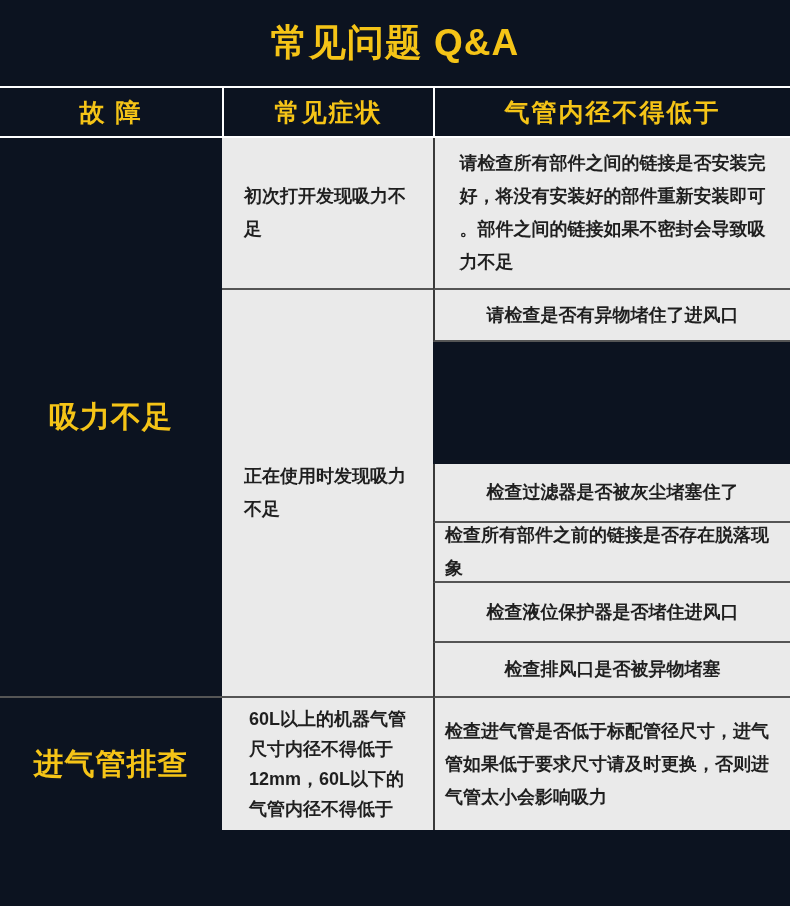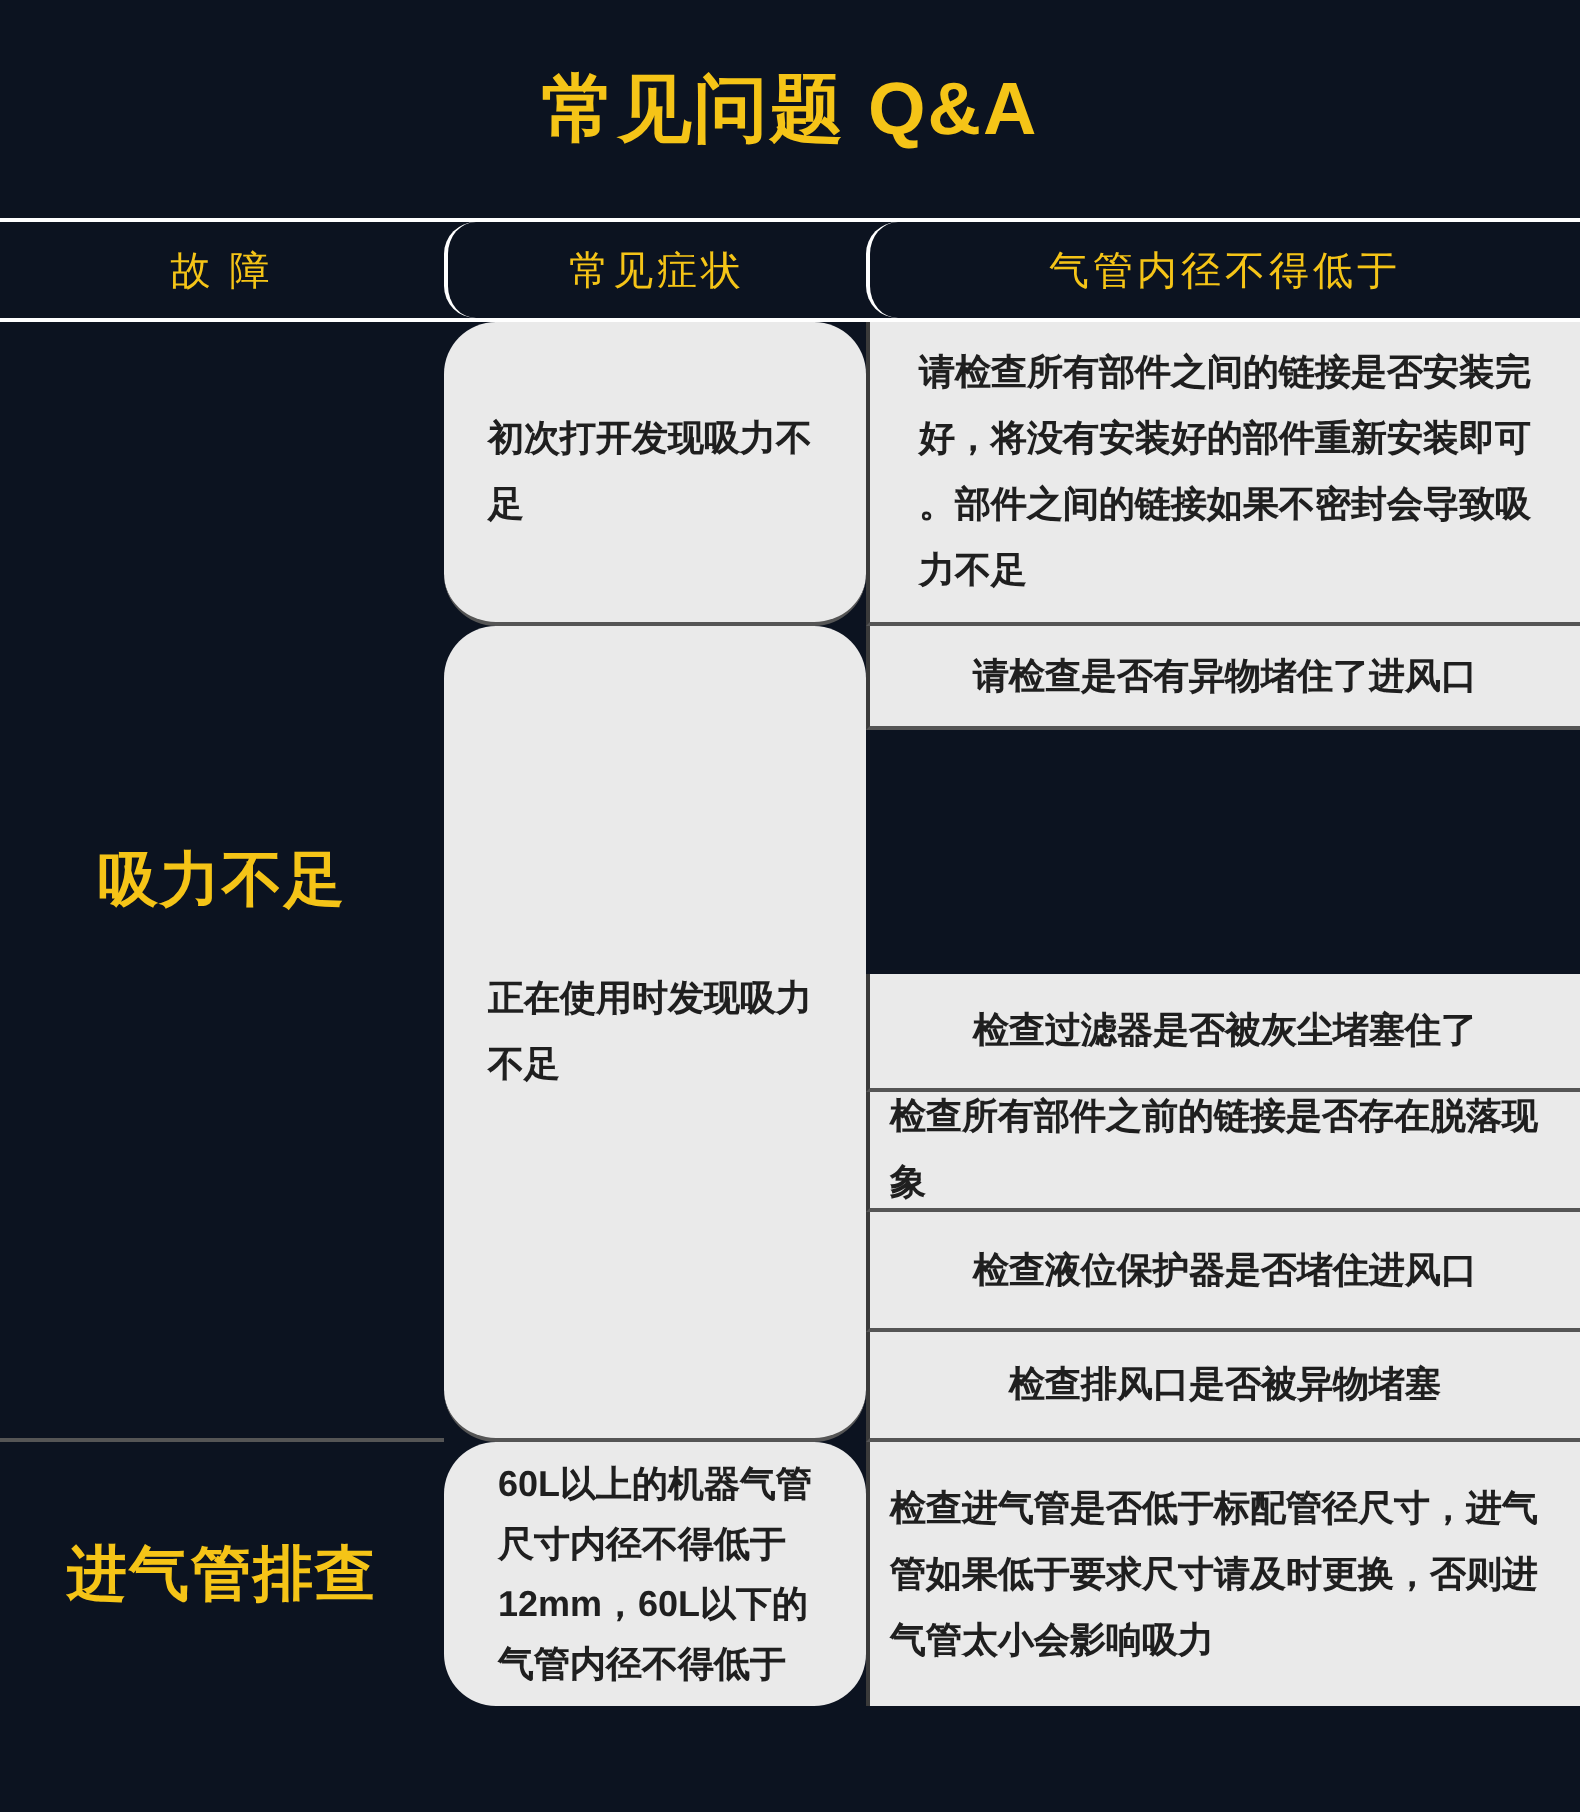--- a/index.html
+++ b/index.html
@@ -9,45 +9,44 @@
 
   .page {
     position:relative;
     width:790px; height:906px;
     background:#0C1320;
     overflow:hidden;
   }
 
   
   .title-bar {
-    height:109px;
+    height:86px;
     display:flex; align-items:center; justify-content:center;
   }
   .title-bar h1 {
     color:#F5C417;
     font-size:37px;
     font-weight:700;
     letter-spacing:1px;
   }
 
   
   .header-row {
     display:grid;
     grid-template-columns:222px 211px 357px;
     height:52px;
     border-top:2px solid #FFFFFF;
     border-bottom:2px solid #FFFFFF;
   }
   .header-cell {
     display:flex; align-items:center; justify-content:center;
     color:#F5C417;
-    font-size:20px;
-    font-weight:400;
+    font-size:25px;
+    font-weight:700;
     letter-spacing:2px;
-    border-radius:16px;
   }
   .header-cell + .header-cell { border-left:2px solid #FFFFFF; }
 
   
   .body-grid {
     display:grid;
     grid-template-columns:222px 211px 357px;
     grid-template-rows:152px 52px 60px 62px 59px 60px 60px 55px 132px;
   }
 
@@ -70,21 +69,20 @@
     display:flex; align-items:center; justify-content:center;
     text-align:left;
     white-space:pre-line;
   }
 
   .symptom-cell {
     grid-column:2;
     font-size:18px;
     line-height:33px;
     padding:0 22px;
-    border-radius:26px;
   }
   .symptom-first  { grid-row:1; border-bottom:2px solid #555555; }
   .symptom-inuse  { grid-row:2 / span 7; border-bottom:2px solid #555555; }
   .symptom-intake { grid-row:9; line-height:30px; padding:0 14px; }
 
   .method-cell {
     grid-column:3;
     font-size:18px;
     line-height:33px;
     padding:0 10px;

